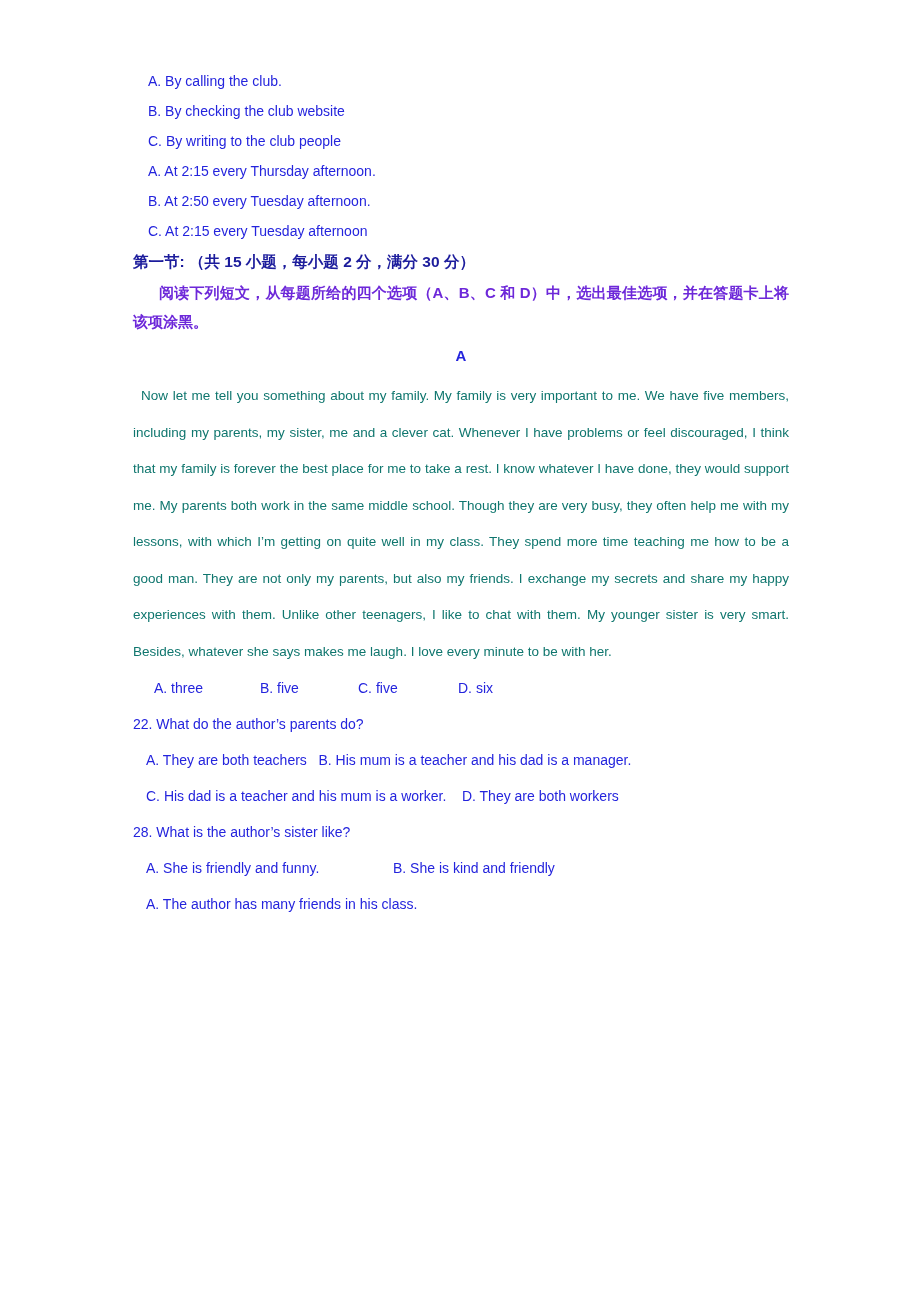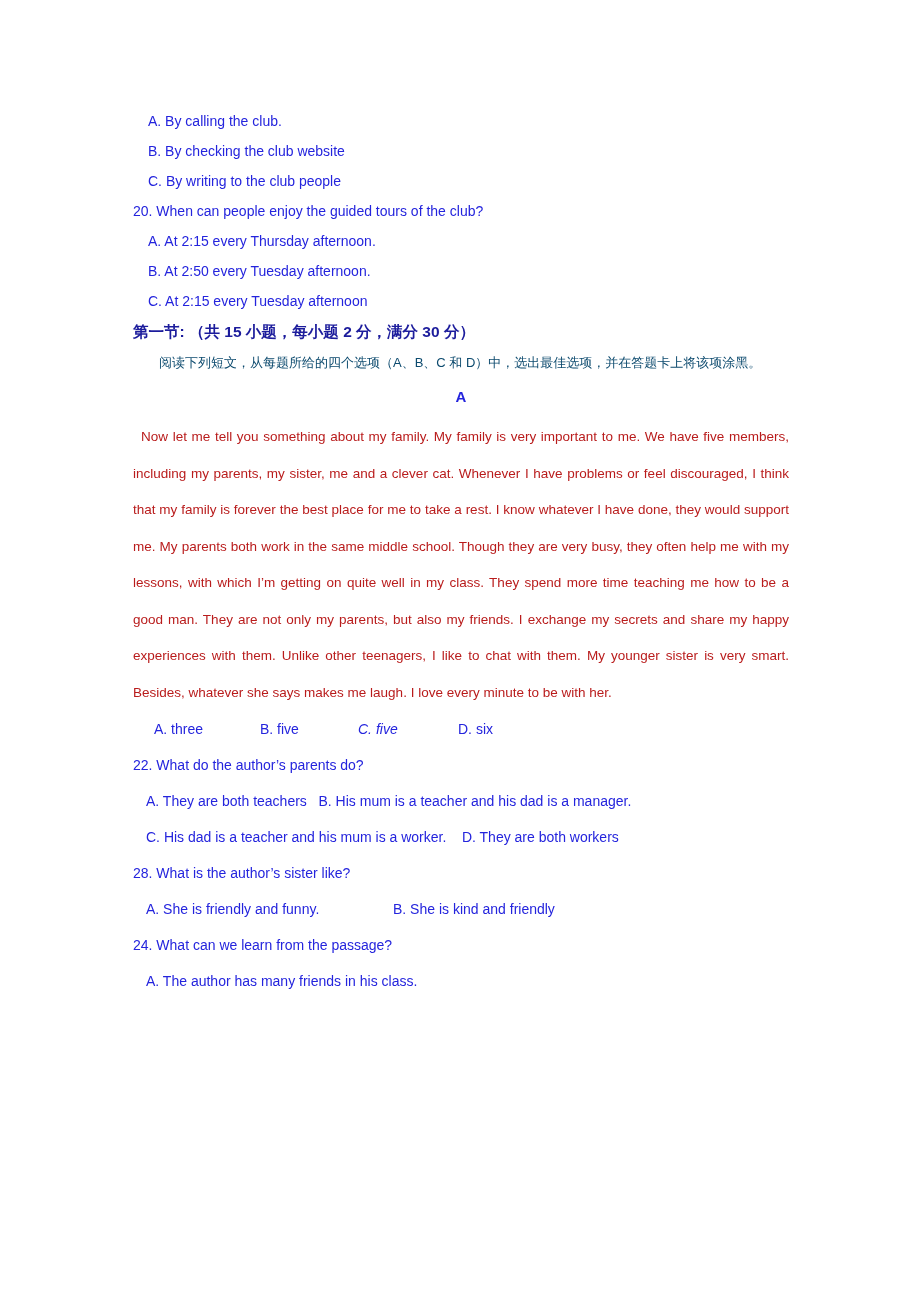--- a/index.html
+++ b/index.html
@@ -5,69 +5,68 @@
   * { margin: 0; padding: 0; box-sizing: border-box; }
   html, body {
     width: 920px; height: 1302px;
     background: #ffffff;
     font-family: "Liberation Sans", sans-serif;
     overflow: hidden;
   }
   .doc {
     position: relative;
     width: 920px; height: 1143px;
-    padding: 106px 131px 0 133px;
+    padding: 66px 131px 0 133px;
     color: #2424DD;
   }
   
   .top-line { font-size: 14px; line-height: 30px; color: #2424DD; }
   .opt-indent { padding-left: 15px; }
   
   .zh-heading {
     font-size: 15.5px; font-weight: bold; line-height: 32px;
     color: #1C1C9C;
   }
   
   .zh-intro {
-    font-size: 13px; line-height: 29px; color: #0c4a6e;
-    text-align: justify; text-indent: 26px;
+    font-size: 15px; line-height: 29px; color: #6d28d9;
+    text-align: justify; text-indent: 26px; font-weight: bold;
   }
   
   .passage-label {
     text-align: center; font-weight: bold; font-size: 15px;
     line-height: 40px; color: #2424DD;
   }
   
   .passage {
-    font-size: 13.5px; line-height: 36.5px; color: #b91c1c;
+    font-size: 13.5px; line-height: 36.5px; color: #0f766e;
     text-align: justify; text-indent: 8px; margin-top: 2px;
   }
   
   .q-block { font-size: 14px; line-height: 36px; color: #2424DD; }
   .q-line { }
   .q-opts-row { padding-left: 21px; }
   .q-opts-row .opt-a { display: inline-block; width: 106px; }
   .q-opts-row .opt-b { display: inline-block; width: 98px; }
-  .q-opts-row .opt-c { display: inline-block; width: 100px; font-style: italic; }
+  .q-opts-row .opt-c { display: inline-block; width: 100px; }
   .q-opts-row .opt-d { display: inline-block; }
   .q-opt-line { padding-left: 13px; white-space: pre-wrap; }
   .pair-row { padding-left: 13px; }
   .pair-row .col1 { display: inline-block; width: 247px; }
   .pair-row .col2 { display: inline-block; }
 </style>
 </head>
 <body>
 
 <div class="doc">
 
   <div class="top-line opt-indent">A. By calling the club.</div>
   <div class="top-line opt-indent">B. By checking the club website</div>
   <div class="top-line opt-indent">C. By writing to the club people</div>
 
-  <div class="top-line">20. When can people enjoy the guided tours of the club?</div>
   <div class="top-line opt-indent">A. At 2:15 every Thursday afternoon.</div>
   <div class="top-line opt-indent">B. At 2:50 every Tuesday afternoon.</div>
   <div class="top-line opt-indent">C. At 2:15 every Tuesday afternoon</div>
 
   <div class="zh-heading">第一节: （共 15 小题，每小题 2 分，满分 30 分）</div>
 
   <div class="zh-intro">阅读下列短文，从每题所给的四个选项（A、B、C 和 D）中，选出最佳选项，并在答题卡上将该项涂黑。</div>
 
   <div class="passage-label">A</div>
   <div class="passage">Now let me tell you something about my family. My family is very important to me. We have five members, including my parents, my sister, me and a clever cat. Whenever I have problems or feel discouraged, I think that my family is forever the best place for me to take a rest. I know whatever I have done, they would support me. My parents both work in the same middle school. Though they are very busy, they often help me with my lessons, with which I’m getting on quite well in my class. They spend more time teaching me how to be a good man. They are not only my parents, but also my friends. I exchange my secrets and share my happy experiences with them. Unlike other teenagers, I like to chat with them. My younger sister is very smart. Besides, whatever she says makes me laugh. I love every minute to be with her.</div>
@@ -80,18 +79,17 @@
 
     <div class="q-line">22. What do the author’s parents do?</div>
     <div class="q-opt-line">A. They are both teachers   B. His mum is a teacher and his dad is a manager.</div>
     <div class="q-opt-line">C. His dad is a teacher and his mum is a worker.    D. They are both workers</div>
 
     <div class="q-line">28. What is the author’s sister like?</div>
     <div class="pair-row">
       <span class="col1">A. She is friendly and funny.</span><span class="col2">B. She is kind and friendly</span>
     </div>
 
-    <div class="q-line">24. What can we learn from the passage?</div>
     <div class="q-opt-line">A. The author has many friends in his class.</div>
 
   </div>
 
 </div>
 
 </body></html>

